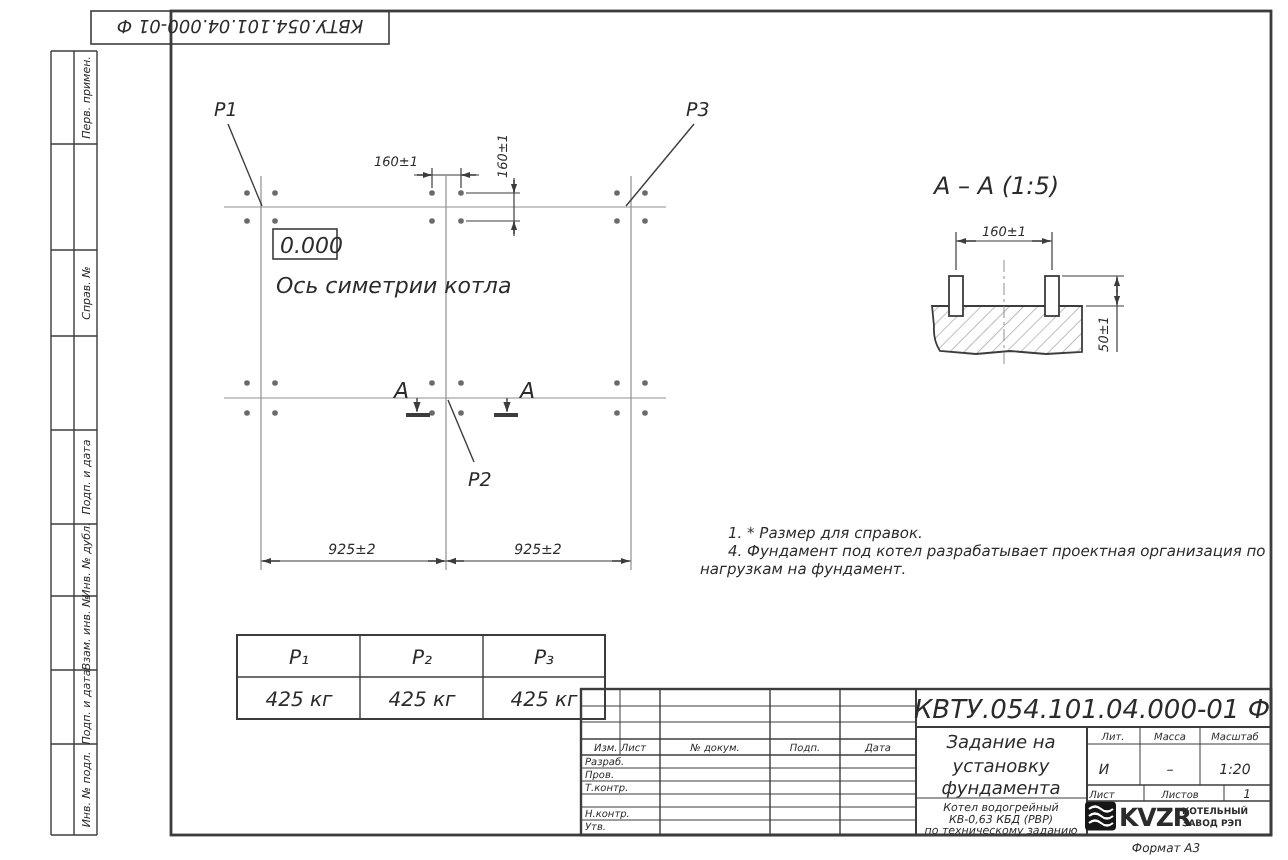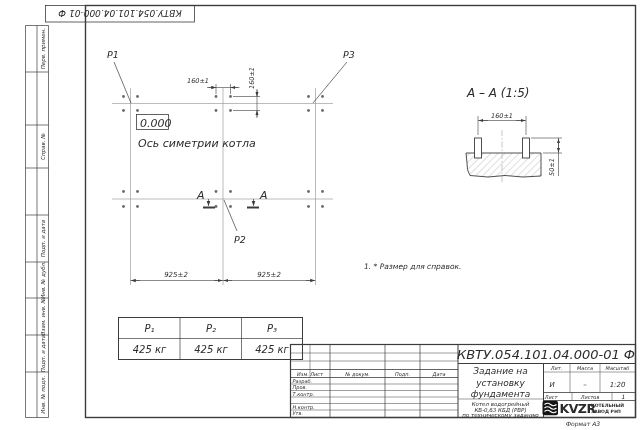--- a/index.html
+++ b/index.html
@@ -273,15 +273,16 @@
     <path d="M544.5,408 q3,-2.5 6,0 t6,0" fill="none" stroke="#ffffff" stroke-width="1.1"></path>
     <path d="M544.5,411.5 q3,-2.5 6,0 t6,0" fill="none" stroke="#ffffff" stroke-width="1.1"></path>
     <text class="up bold" style="font-size:12.5px;letter-spacing:-0.5px" x="559.5" y="413">KVZR</text>
     <text class="up bold" style="font-size:4.5px" x="591" y="407">КОТЕЛЬНЫЙ</text>
     <text class="up bold" style="font-size:4.5px" x="591" y="413">ЗАВОД РЭП</text>
   </g>
 </svg>
 
 <div class="notes">
   <p>1. * Размер для справок.</p>
+  <p>4. Фундамент под котел разрабатывает проектная организация по нагрузкам на фундамент.</p>
 </div>
 
 </div>
 
 </body></html>

